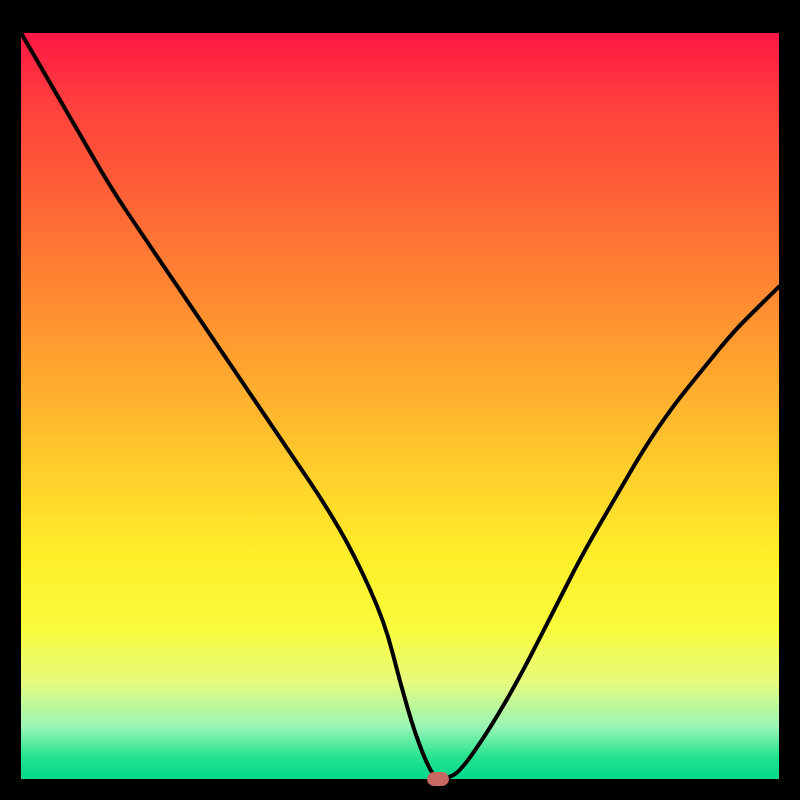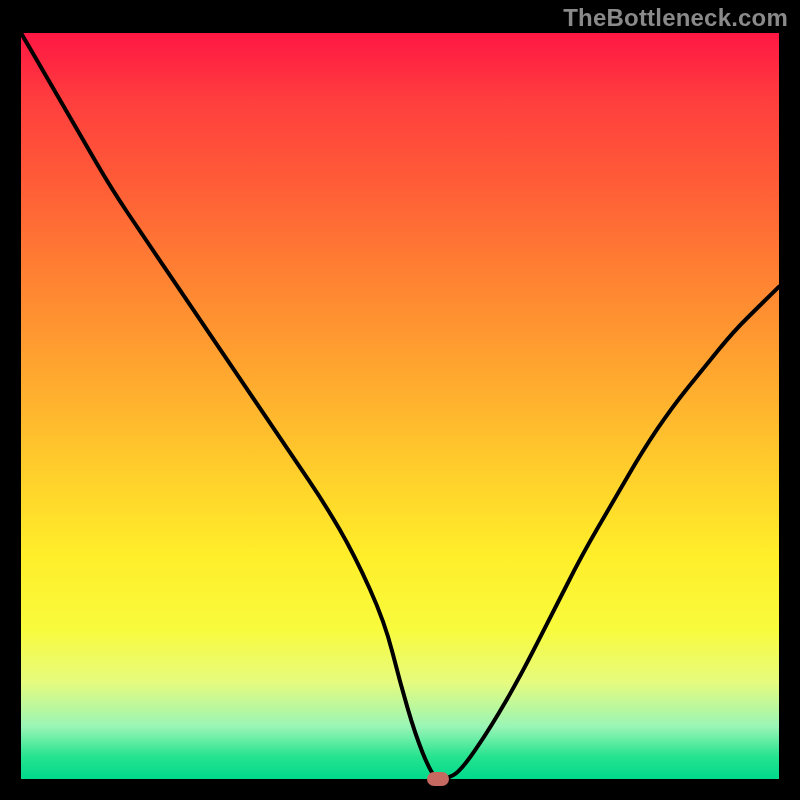--- a/index.html
+++ b/index.html
@@ -69,21 +69,20 @@
     height: 14px;
     border-radius: 7px;
     background: #c66a61;
     transform: translate(-50%, -50%);
   }
 </style>
 </head>
 <body>
 
 <div class="frame">
-  <div class="attribution">TheBottleneck.com</div>
 
   <div class="plot">
     <div class="gradient"></div>
 
     <svg class="curve" viewBox="0 0 758 746" preserveAspectRatio="none">
       <path id="curve-path" d="M 0.0 0.0 Q 0.0 0.0 15.2 26.1 Q 30.3 52.2 45.5 78.3 Q 60.6 104.4 75.8 130.6 Q 91.0 156.7 106.1 179.0 Q 121.3 201.4 136.4 223.8 Q 151.6 246.2 166.8 268.6 Q 181.9 290.9 197.1 313.3 Q 212.2 335.7 227.4 358.1 Q 242.6 380.5 257.7 402.8 Q 272.9 425.2 288.0 447.6 Q 303.2 470.0 318.4 496.1 Q 333.5 522.2 348.7 555.8 Q 363.8 589.3 371.4 619.2 Q 379.0 649.0 386.6 675.1 Q 394.2 701.2 401.7 719.9 Q 409.3 738.5 413.1 742.3 Q 416.9 746.0 420.7 746.0 Q 424.5 746.0 432.1 742.3 Q 439.6 738.5 454.8 716.2 Q 470.0 693.8 485.1 667.7 Q 500.3 641.6 515.4 611.7 Q 530.6 581.9 545.8 552.0 Q 560.9 522.2 576.1 496.1 Q 591.2 470.0 606.4 443.9 Q 621.6 417.8 636.7 395.4 Q 651.9 373.0 667.0 354.4 Q 682.2 335.7 697.4 317.1 Q 712.5 298.4 727.7 283.5 Q 742.8 268.6 750.4 261.1 T 758.0 253.6" fill="none" stroke="#000" stroke-width="4" stroke-linejoin="round" stroke-linecap="round"></path>
     </svg>
 
     <div class="marker" id="min-marker" style="left: 416.9px; top: 746px;"></div>
   </div>

